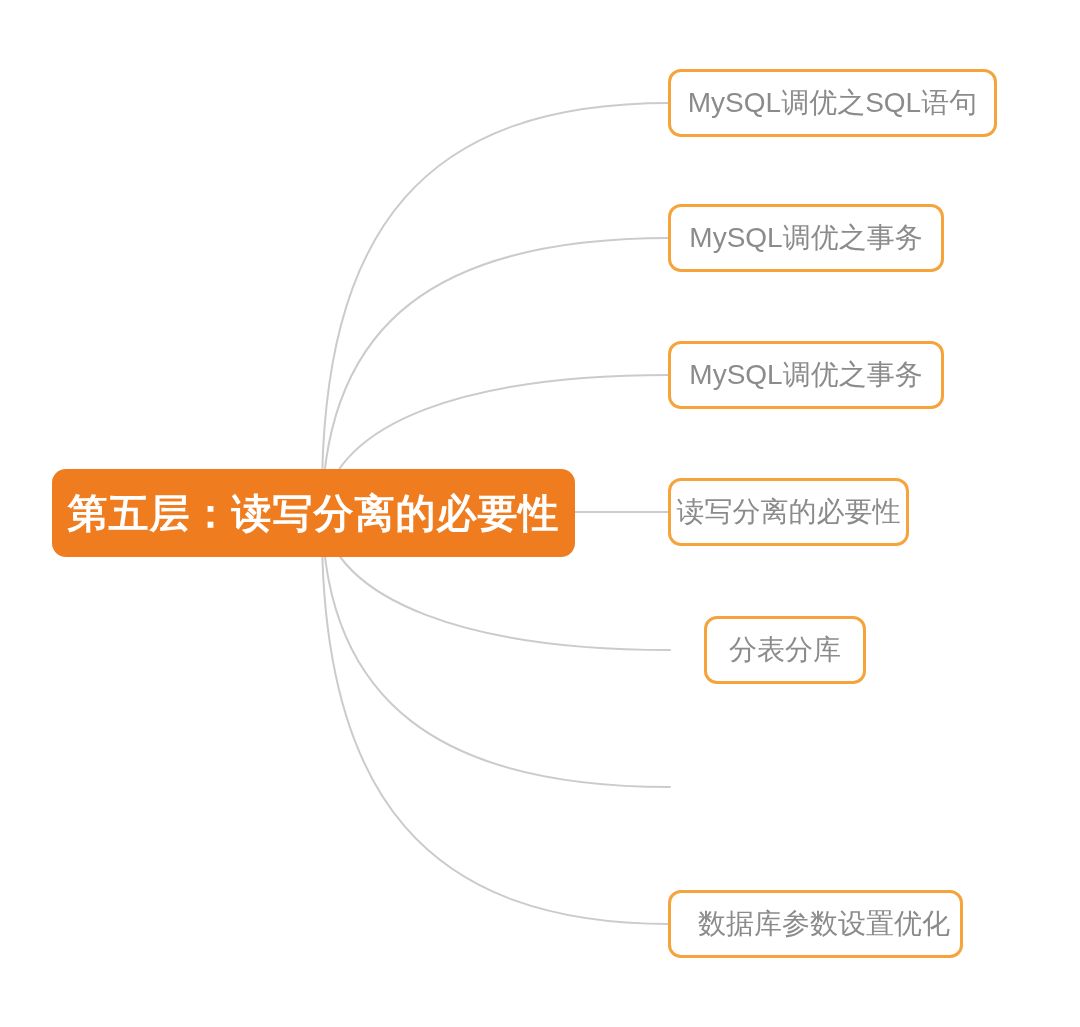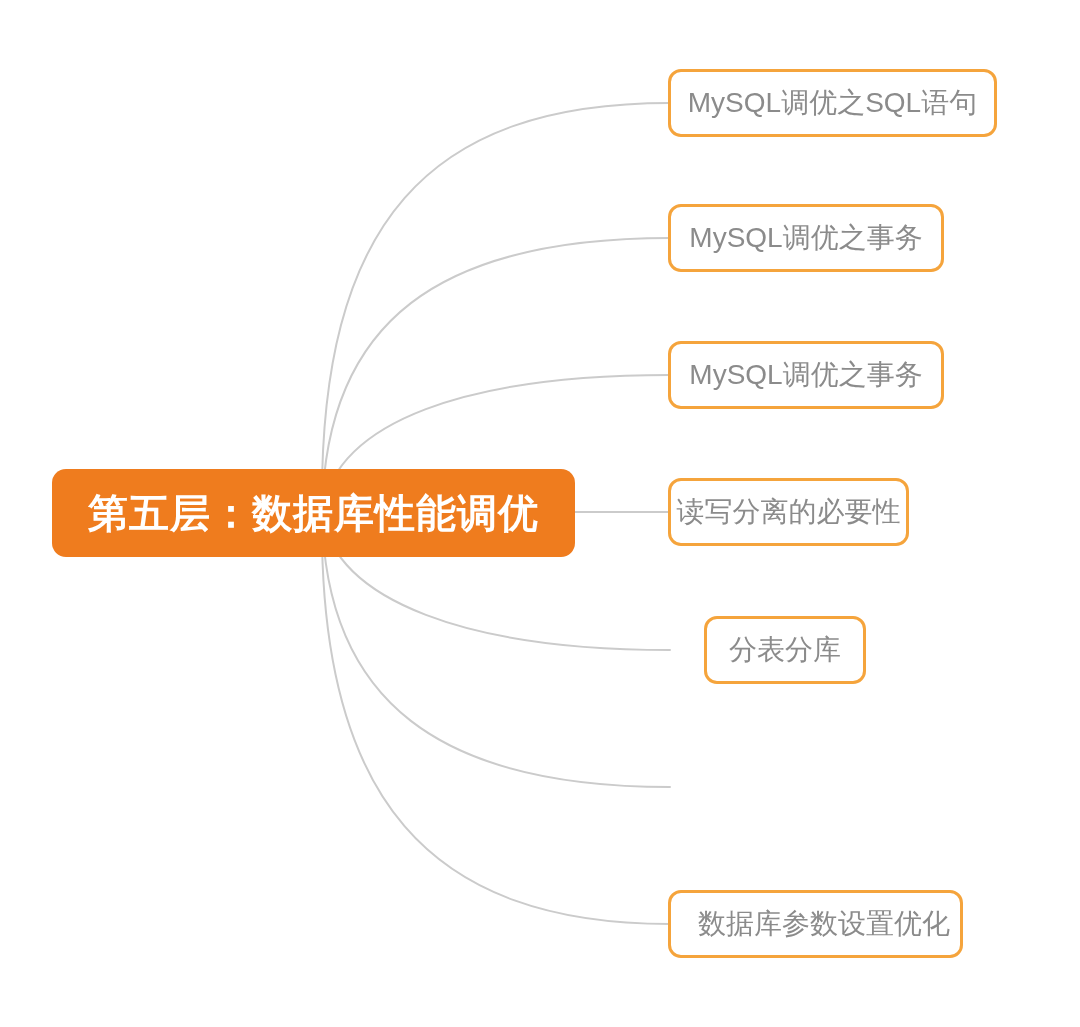--- a/index.html
+++ b/index.html
@@ -84,21 +84,21 @@
     <path d="M 322,513 C 318,220 430,103 670,103"></path>
     <path d="M 322,513 C 325,320 440,238 670,238"></path>
     <path d="M 322,513 C 335,420 470,375 670,375"></path>
     <path d="M 575,512 L 670,512"></path>
     <path d="M 322,513 C 335,602 470,650 670,650"></path>
     <path d="M 322,513 C 325,702 440,787 670,787"></path>
     <path d="M 322,513 C 318,800 430,924 670,924"></path>
   </svg>
 
   <div class="node root-node">
-    <span class="node-label">第五层：数据库性能调优</span>
+    <span class="node-label">第五层：读写分离的必要性</span>
   </div>
 
   <div class="node child-node n1">
     <span class="node-label">MySQL调优之SQL语句</span>
   </div>
 
   <div class="node child-node n2">
     <span class="node-label">MySQL调优之事务</span>
   </div>
 

